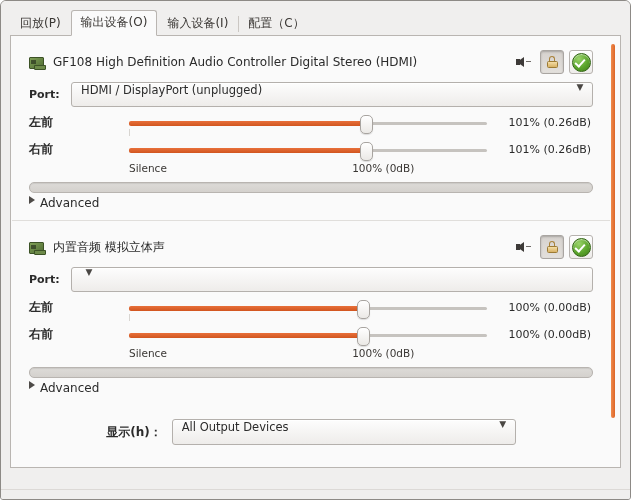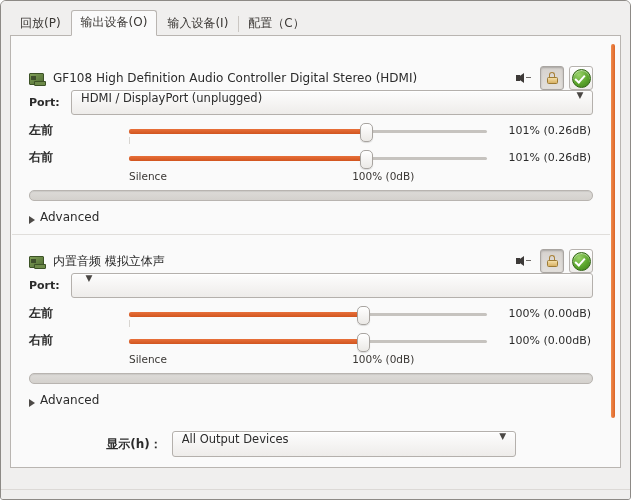--- a/index.html
+++ b/index.html
@@ -144,21 +144,21 @@
     margin: 0 9px 0 9px;
     height: 432px;
     background: #fafafa;
     border: 1px solid #b9b5b1;
     border-top: none;
     box-sizing: border-box;
     overflow: hidden;
   }
   .pane-inner {
     position: absolute;
-    left: 0; top: 16px;
+    left: 0; top: 0;
     width: 600px;
     padding: 0;
   }
 
   
   .device {
     padding: 14px 18px 8px 18px;
   }
   .device-sep {
     height: 1px;
@@ -298,20 +298,21 @@
     width: 4px; height: 8px;
     border: solid #ffffff;
     border-width: 0 2px 2px 0;
     transform: rotate(42deg);
   }
 
   
   .port-row {
     display: flex;
     align-items: center;
+    margin-top: 8px;
   }
   .port-label {
     font-size: 11px;
     font-weight: bold;
     color: #2b2b2b;
     width: 42px;
     flex: none;
   }
   .combo {
     flex: 1;
@@ -423,22 +424,22 @@
     background: linear-gradient(to bottom, #dddbd8, #d4d1cd);
     border: 1px solid #b8b4b0;
     border-radius: 5px;
     box-sizing: border-box;
     box-shadow: inset 0 1px 1px rgba(0,0,0,0.08);
   }
 
   
   .advanced {
     display: flex;
-    align-items: flex-end;
-    margin-top: 9px;
+    align-items: flex-start;
+    margin-top: 3px;
     margin-bottom: 2px;
   }
   .expander-arrow {
     width: 0; height: 0;
     border-top: 4.5px solid transparent;
     border-bottom: 4.5px solid transparent;
     border-left: 6px solid #4d4a47;
     margin-right: 5px;
   }
   .advanced-label {

